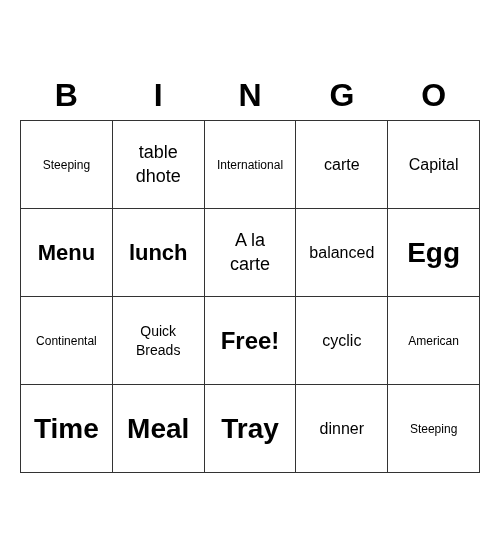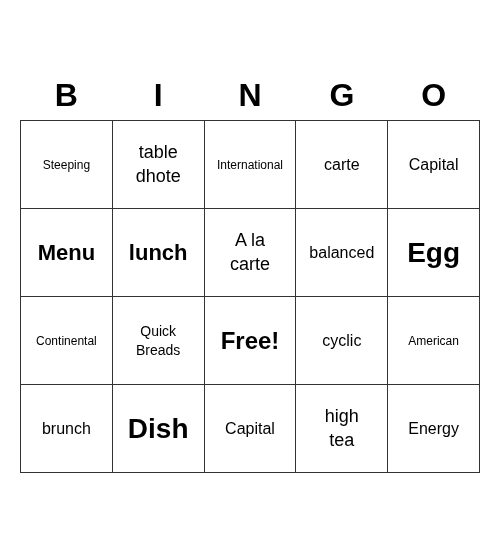--- a/index.html
+++ b/index.html
@@ -105,20 +105,20 @@
         <td class="cell-xl">Egg</td>
       </tr>
       <tr>
         <td class="cell-sm">Continental</td>
         <td class="cell-multi-sm"><span>Quick</span><br><span>Breads</span></td>
         <td class="cell-free">Free!</td>
         <td class="cell-md">cyclic</td>
         <td class="cell-sm">American</td>
       </tr>
       <tr>
-        <td class="cell-md">brunch</td>
-        <td class="cell-xl">Dish</td>
-        <td class="cell-md">Capital</td>
-        <td class="cell-multi"><span>high</span><br><span>tea</span></td>
-        <td class="cell-md">Energy</td>
+        <td class="cell-xl">Time</td>
+        <td class="cell-xl">Meal</td>
+        <td class="cell-xl">Tray</td>
+        <td class="cell-md">dinner</td>
+        <td class="cell-sm">Steeping</td>
       </tr>
     </tbody>
 </table>
 
 </body></html>

